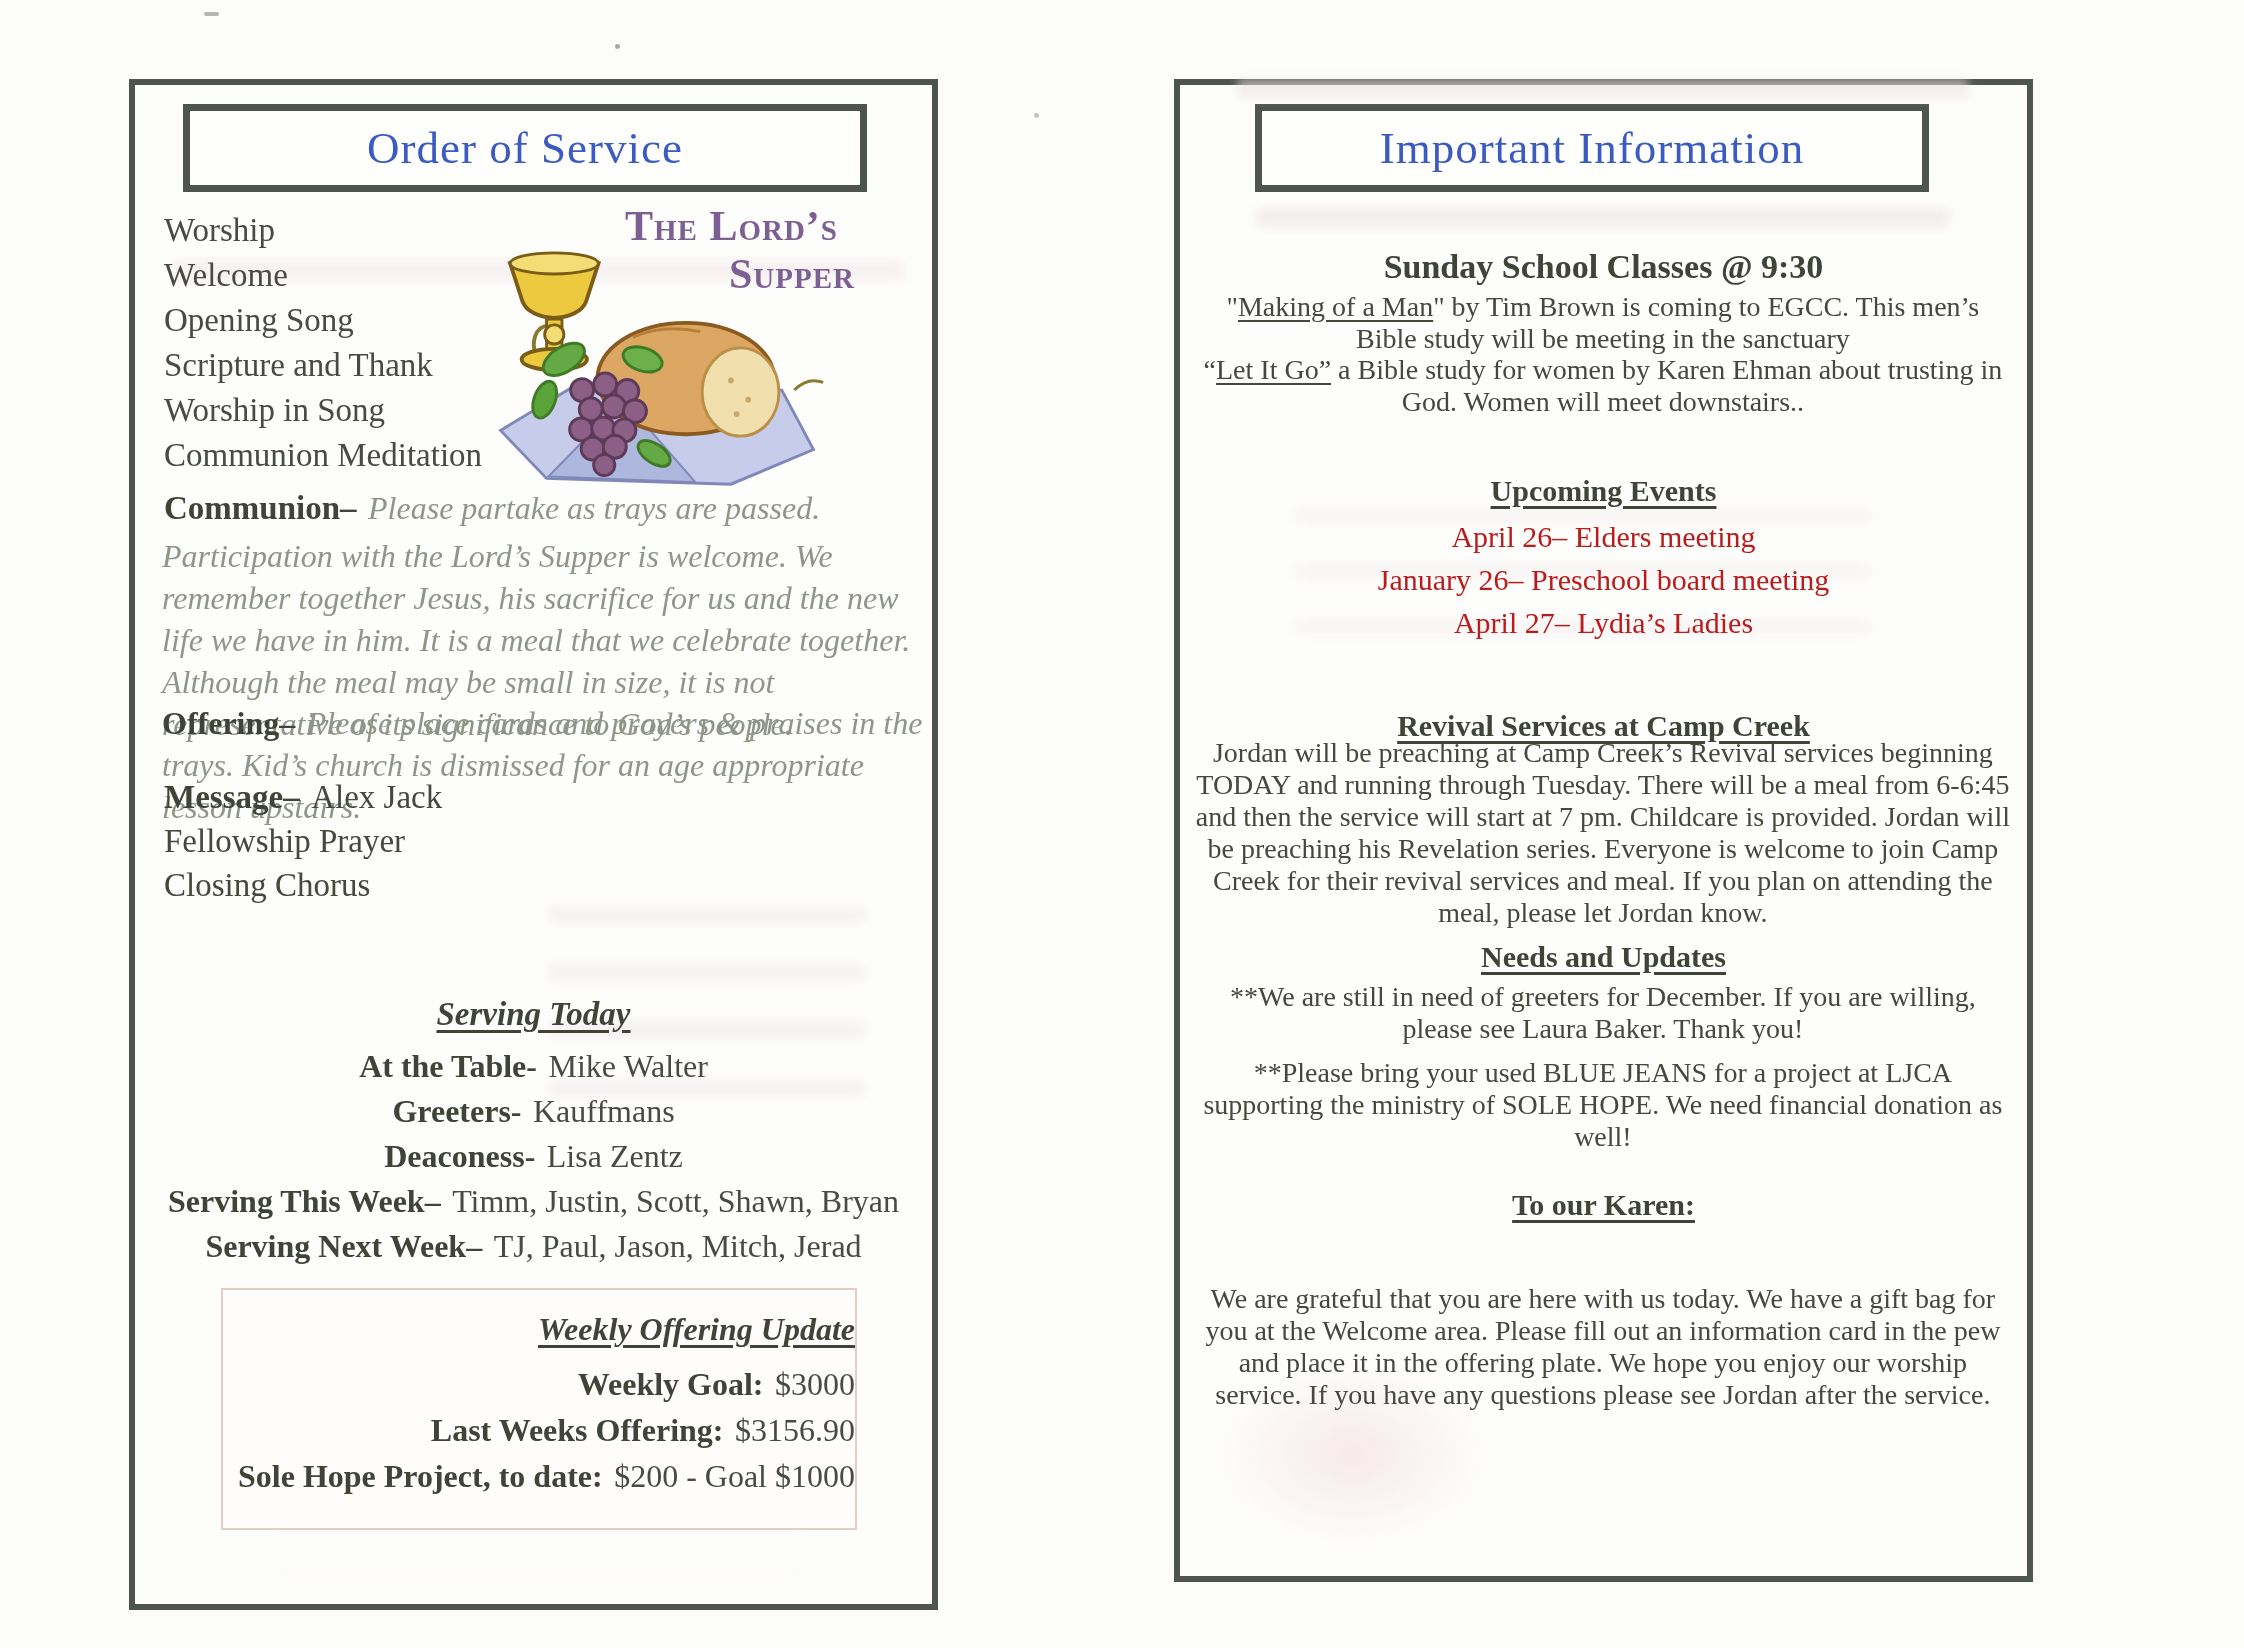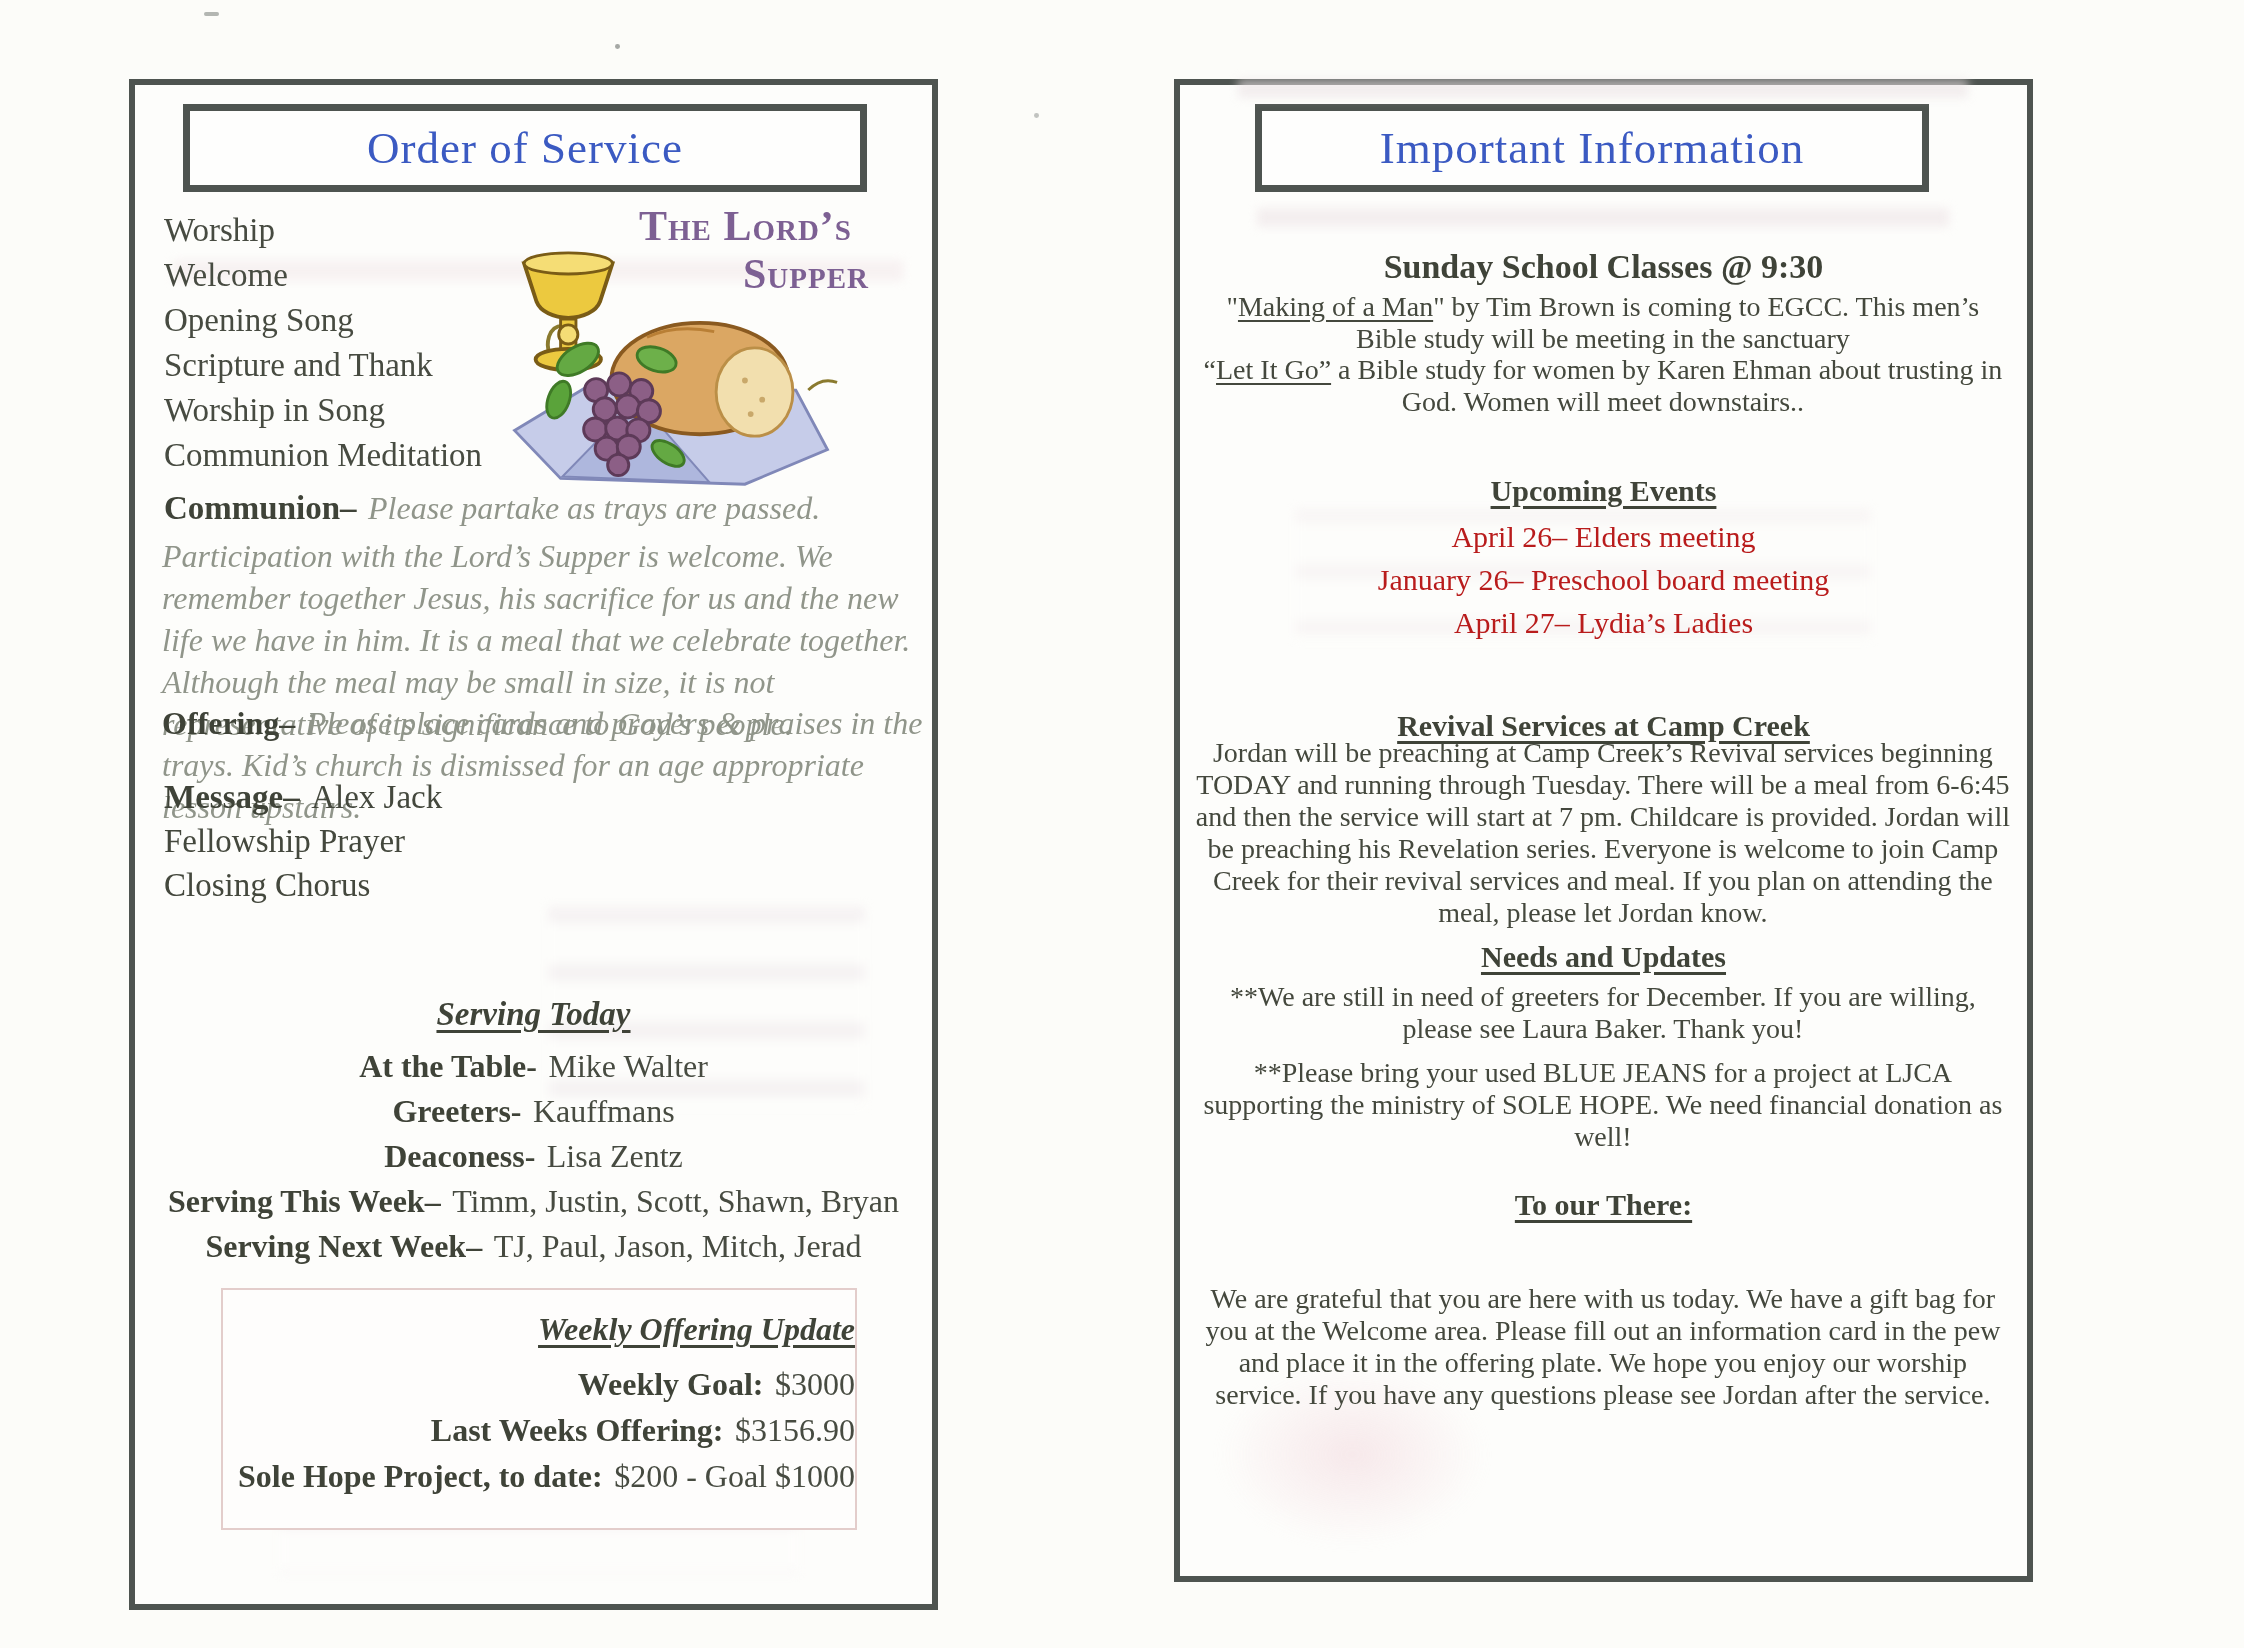--- a/index.html
+++ b/index.html
@@ -13,21 +13,21 @@
   .page{position:absolute;background:#fdfdfb;border:6.7px solid #4e5450;box-sizing:border-box;}
   #left-page{left:129px;top:79px;width:809px;height:1531px;}
   #right-page{left:1174px;top:79px;width:859px;height:1503px;}
   .title-box{
     position:absolute;border:7.7px solid #4e5450;background:#fefefd;box-sizing:border-box;
     display:flex;align-items:center;justify-content:center;
   }
   .title-text{font-size:45px;color:#3b5ac2;letter-spacing:1px;}
   
   .svc-list{position:absolute;left:29px;top:123px;font-size:33px;line-height:45px;color:#474b41;}
-  .clipart{position:absolute;left:360px;top:108px;width:442px;height:303px;}
+  .clipart{position:absolute;left:346px;top:108px;width:442px;height:303px;}
   .ls-t1,.ls-t2{
     position:absolute;font-variant:small-caps;font-weight:bold;color:#7d6093;
     font-size:42px;letter-spacing:1px;line-height:42px;white-space:nowrap;
   }
   .ls-t1{left:144px;top:11.5px;}
   .ls-t2{left:248px;top:60px;}
   .lbl{font-weight:bold;color:#3f4338;margin-right:11.5px;}
   .muted-it{font-style:italic;color:#90958a;}
   .line{position:absolute;left:29px;font-size:33px;white-space:nowrap;}
   .para{position:absolute;left:27px;width:761px;font-size:32px;line-height:42px;}
@@ -218,19 +218,19 @@
     </div>
     <div class="r-para" style="top:652px;">Jordan will be preaching at Camp Creek’s Revival services beginning TODAY and running through Tuesday.  There will be a meal from 6-6:45 and then the service will start at 7 pm.  Childcare is provided.  Jordan will be preaching his Revelation series.  Everyone is welcome to join Camp Creek for their revival services and meal.  If you plan on attending the meal, please let Jordan know.</div>
 
     <div class="r-head" style="top:855px;">
       <span class="r-head-txt">Needs and Updates</span>
     </div>
     <div class="r-para" style="top:896px;">**We are still in need of greeters for December.  If you are willing, please see Laura Baker.  Thank you!</div>
     <div class="r-para" style="top:972px;">**Please bring your used BLUE JEANS for a project at LJCA supporting the ministry of SOLE HOPE.  We need financial donation as well!</div>
 
     <div class="r-head" style="top:1103px;">
-      <span class="r-head-txt">To our There:</span>
+      <span class="r-head-txt">To our Karen:</span>
     </div>
     <div class="r-para" style="top:1198px;">We are grateful that you are here with us today.  We have a gift bag for you at the Welcome area.  Please fill out an information card in the pew and place it in the offering plate.  We hope you enjoy our worship service.  If you have any questions please see Jordan after the service.</div>
   </div>
 
 </div>
 
 
 </body></html>

